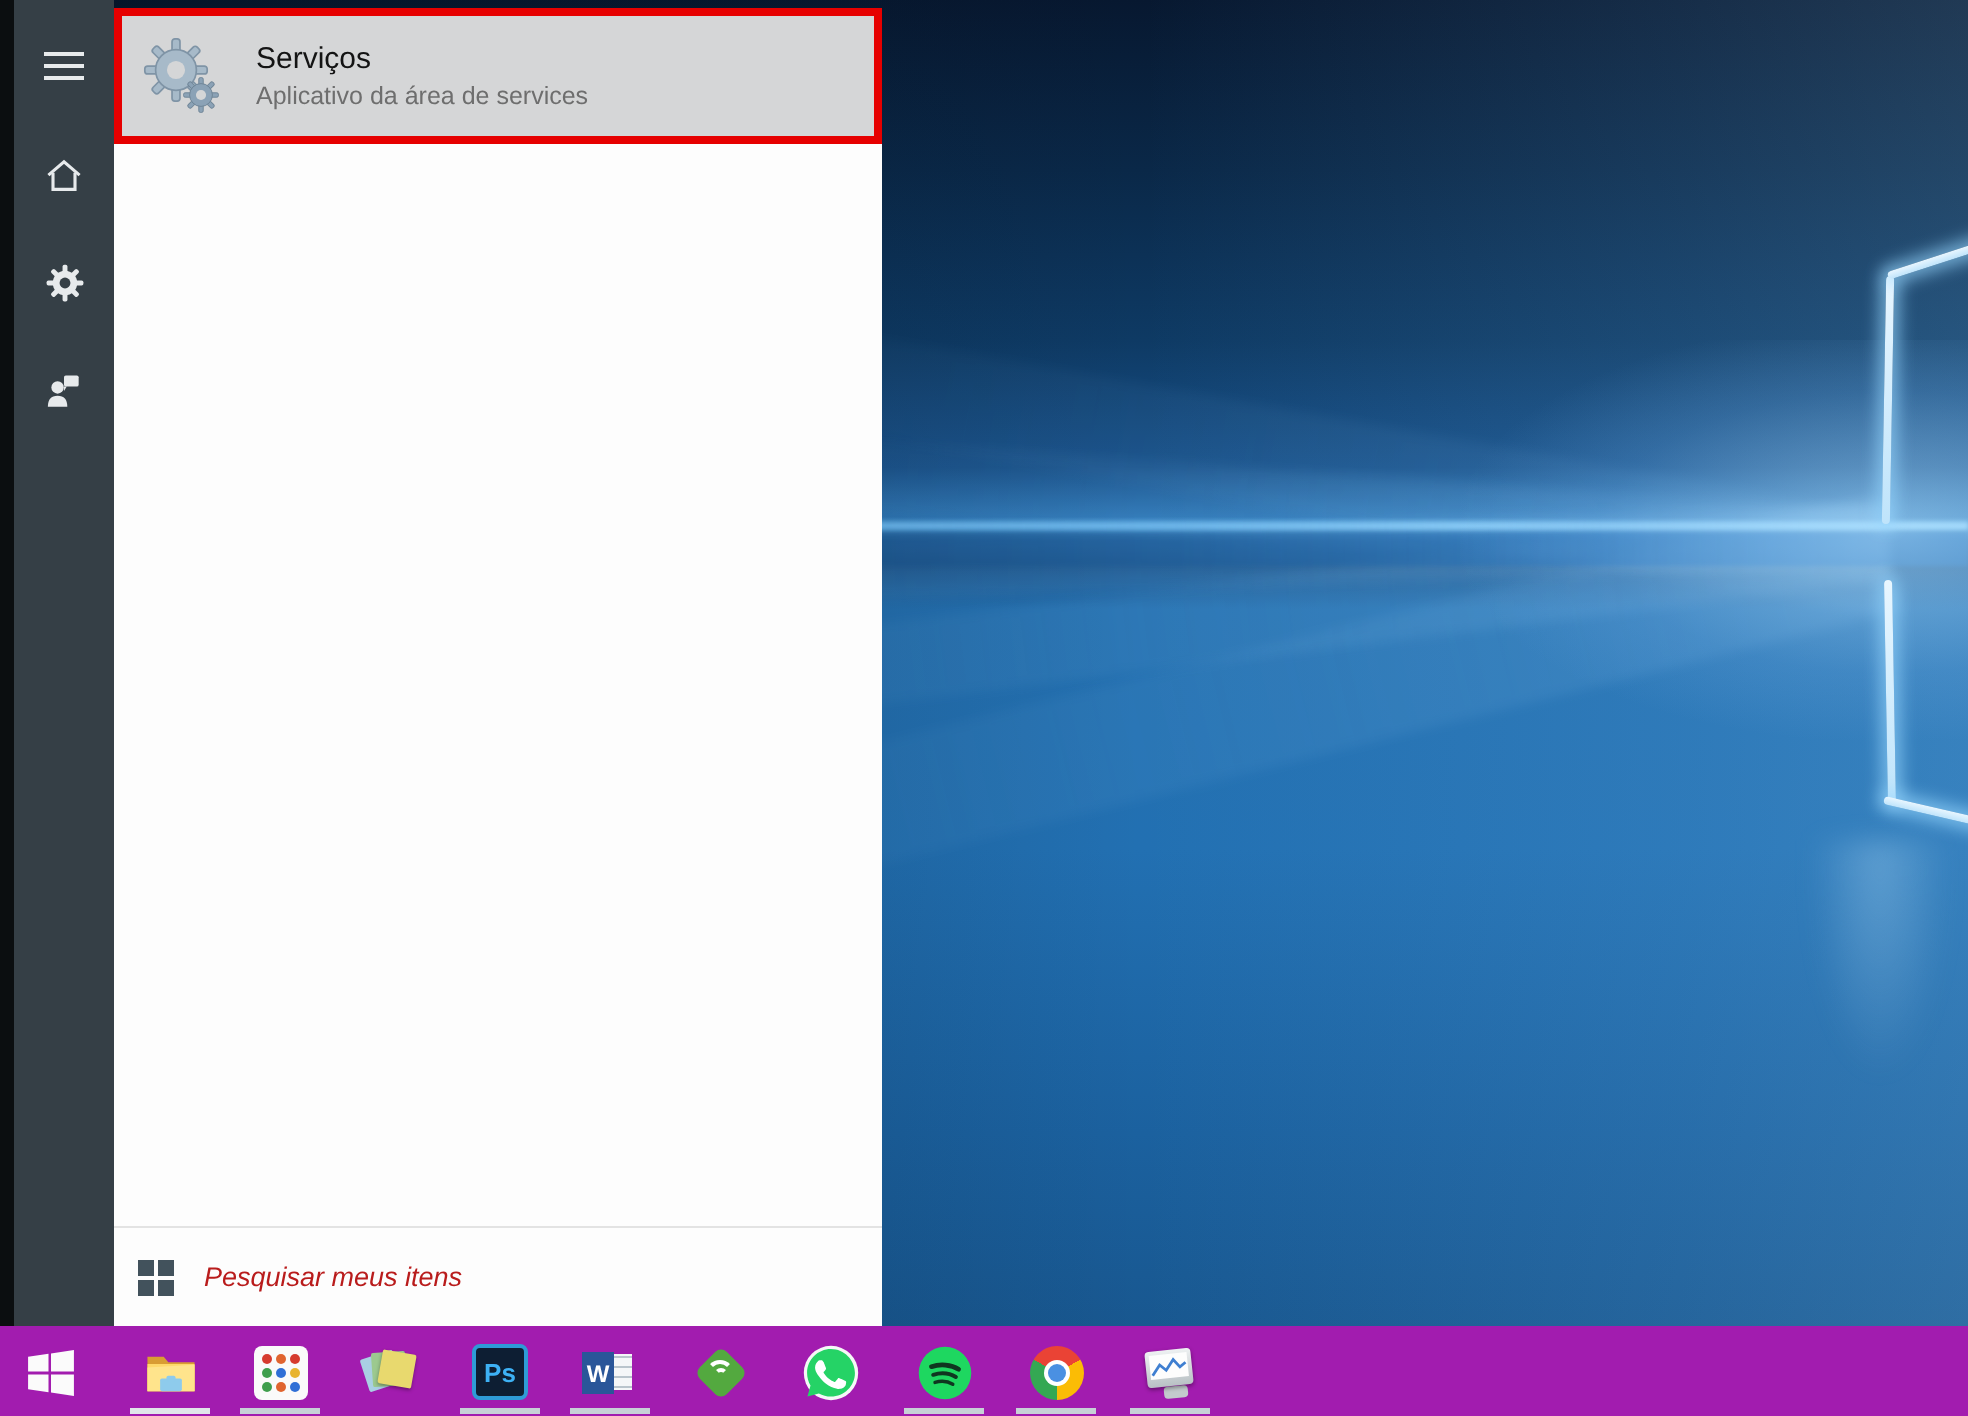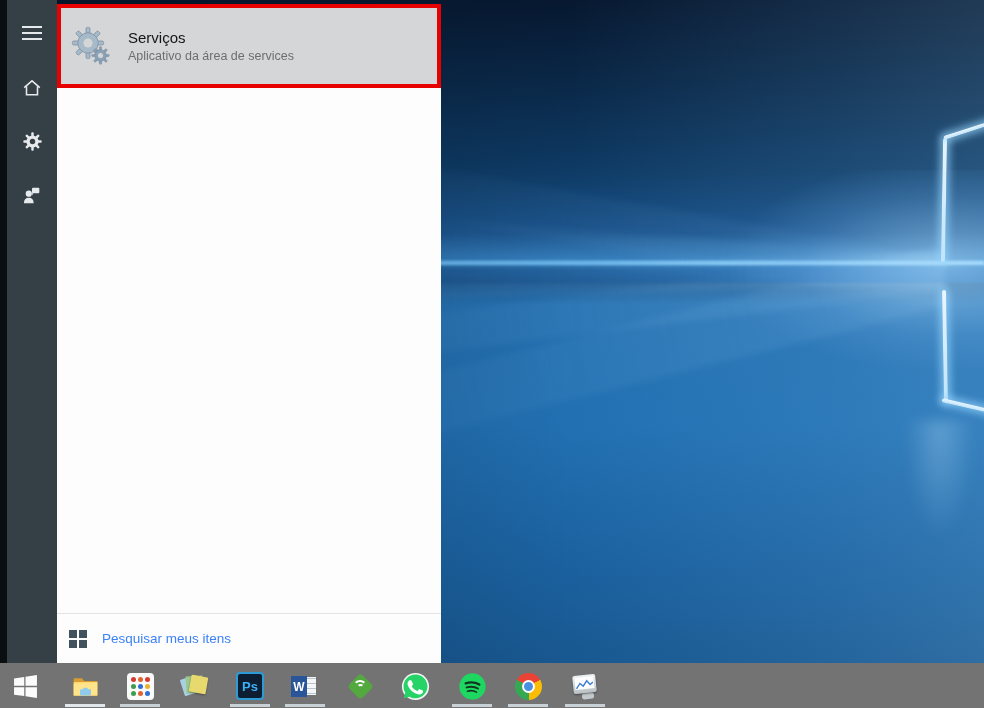--- a/index.html
+++ b/index.html
@@ -48,39 +48,39 @@
   .hamb { display:flex; flex-direction:column; gap:4px; }
   .hamb div { width:20px; height:2px; background:#e7eaec; }
 
   
   .panel { position:absolute; left:57px; top:4px; width:384px; height:659px; background:#fdfdfd;
     display:flex; flex-direction:column; }
   .panel-header { height:38px; display:flex; align-items:center; padding:0 20px 0 40px; flex:none; }
   .panel-header .title { font-size:13.5px; font-weight:bold; color:#1b1b1b; letter-spacing:.2px; }
   .panel-header .spacer { flex:1; }
   .panel-header .more { font-size:15px; color:#3c3c3c; letter-spacing:2px; cursor:pointer; line-height:10px; }
-  .best-match { flex:none; height:84px; border:4px solid #e60000; background:#d5d6d7;
+  .best-match { flex:none; height:68px; border:4px solid #e60000; background:#d5d6d7;
     display:flex; align-items:center; padding-left:10px; gap:15px; cursor:pointer; }
   .gears { position:relative; width:42px; height:42px; flex:none; }
   .gears svg { position:absolute; }
   .bm-text { display:flex; flex-direction:column; gap:3px; }
   .bm-title { font-size:15px; color:#141414; }
   .bm-sub { font-size:12.5px; color:#6e6e6e; }
   .panel-fill { flex:1; background:#fdfdfd; }
   .panel-divider { flex:none; height:1px; background:#e3e3e3; }
   .myitems { flex:none; height:49px; display:flex; align-items:center; padding-left:12px; gap:15px; cursor:pointer; background:#fdfdfd; }
   .winflag { display:grid; grid-template-columns:8px 8px; grid-template-rows:8px 8px; gap:2px; }
   .winflag div { background:#42525c; }
-  .myitems .label { font-size:13.5px; color:#3b82f6; }
+  .myitems .label { font-size:13.5px; color:#b91c1c;font-style:italic; }
   .searchbox { flex:none; height:47px; background:#eef1f3; display:flex; align-items:center; padding-left:9px; }
   .searchbox .value { font-size:13.5px; color:#1c1c1c; }
   .caret { display:inline-block; width:1px; height:17px; background:#4a4a4a; margin-left:2px; vertical-align:middle; }
 
   
-  .taskbar { position:absolute; left:0; top:663px; width:984px; height:45px; background:#737373; }
+  .taskbar { position:absolute; left:0; top:663px; width:984px; height:45px; background:#a21caf; }
   .tb-icon { position:absolute; top:8px; width:30px; height:30px; display:flex; align-items:center; justify-content:center; cursor:pointer; }
   .tb-ind { position:absolute; bottom:1px; height:3px; width:40px; background:#c7d1d6; }
   .tb-start { left:10px; } .tb-explorer { left:70px; } .tb-grid { left:125px; } .tb-notes { left:180px; }
   .tb-ps { left:235px; } .tb-word { left:290px; } .tb-feedly { left:345px; } .tb-whatsapp { left:400px; }
   .tb-spotify { left:457px; } .tb-chrome { left:513px; } .tb-taskmgr { left:570px; }
   .ind-explorer { left:65px; background:#e0e6e9; } .ind-grid { left:120px; } .ind-ps { left:230px; } .ind-word { left:285px; }
   .ind-spotify { left:452px; } .ind-chrome { left:508px; } .ind-taskmgr { left:565px; }
 
   
   .ico-grid { width:27px; height:27px; background:#fafafa; border-radius:4px; display:grid;

